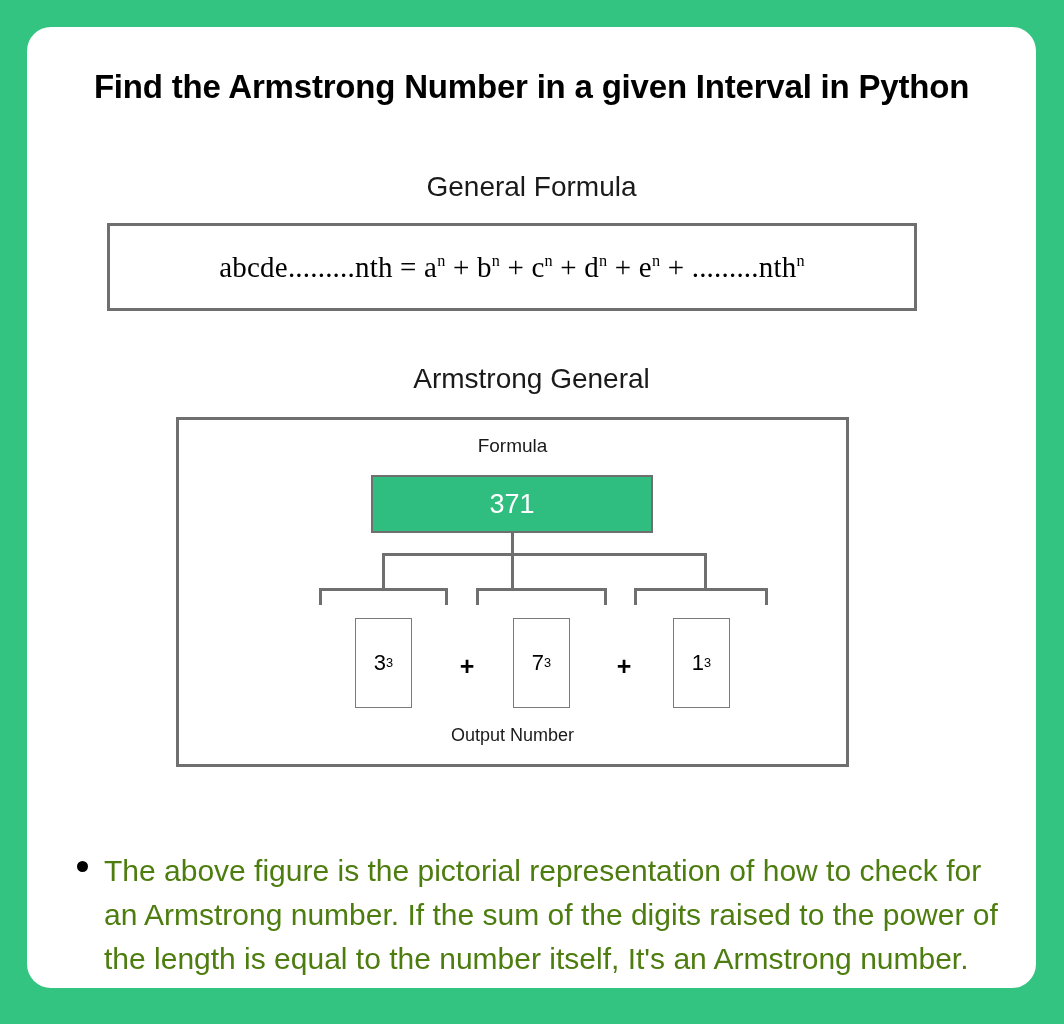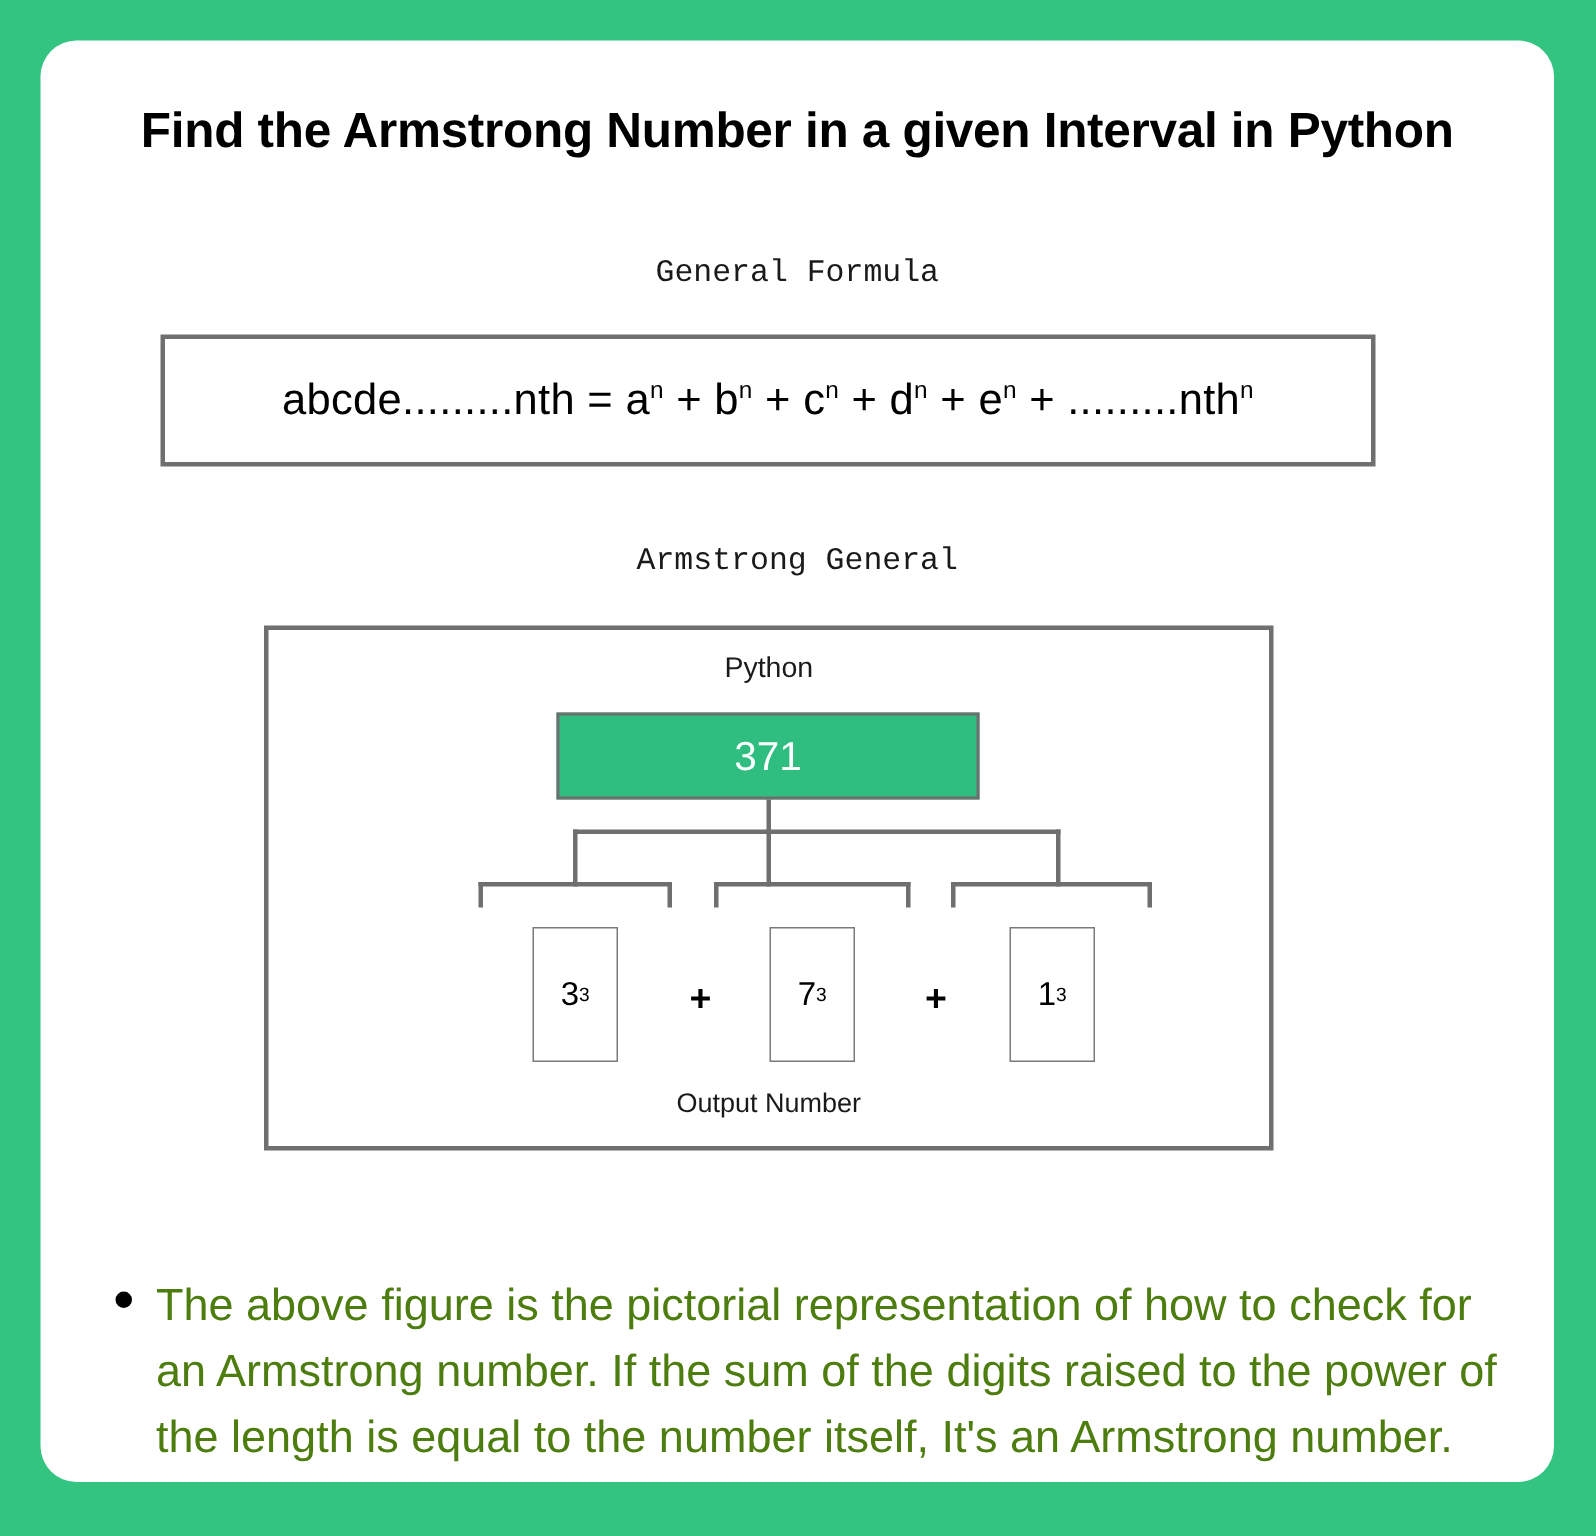--- a/index.html
+++ b/index.html
@@ -40,24 +40,23 @@
     color: #000000;
     letter-spacing: -0.2px;
     white-space: nowrap;
   }
 
   
   .section-caption {
     position: absolute;
     width: 100%;
     text-align: center;
-    font-size: 21px;
+    font-size: 28px;
     color: #1a1a1a;
     white-space: nowrap;
-    font-family: Liberation Mono, monospace;
   }
   #caption-general-formula { top: 144px; }
   #caption-armstrong-number { top: 336px; }
 
   
   #formula-box {
     position: absolute;
     left: 80px;
     top: 196px;
     width: 810px;
@@ -65,20 +64,21 @@
     border: 3px solid #6f6f6f;
     display: flex;
     align-items: center;
     justify-content: center;
   }
   #formula-text {
     font-size: 29px;
     color: #000000;
     white-space: nowrap;
     letter-spacing: 0.2px;
+    font-family: Liberation Serif, serif;
   }
   #formula-text sup {
     font-size: 0.56em;
     vertical-align: super;
     line-height: 0;
   }
 
   
   #diagram-box {
     position: absolute;
@@ -222,21 +222,21 @@
   <div id="caption-general-formula" class="section-caption">General Formula</div>
 
   <div id="formula-box">
     <div id="formula-text"><span>abcde.........nth</span><span> = </span><span>a</span><sup>n</sup><span> + </span><span>b</span><sup>n</sup><span> + </span><span>c</span><sup>n</sup><span> + </span><span>d</span><sup>n</sup><span> + </span><span>e</span><sup>n</sup><span> + </span><span>.........nth</span><sup>n</sup></div>
   </div>
 
   <div id="caption-armstrong-number" class="section-caption">Armstrong General</div>
 
   <div id="diagram-box">
 
-    <div id="label-number" class="d-abs">Python</div>
+    <div id="label-number" class="d-abs">Formula</div>
 
     <div id="number-box" class="d-abs">
       <span id="number-value">371</span>
     </div>
 
     <div id="stem-main" class="d-abs line-v"></div>
     <div id="bar-main" class="d-abs line-h"></div>
     <div id="drop-left" class="d-abs line-v"></div>
     <div id="drop-center" class="d-abs line-v"></div>
     <div id="drop-right" class="d-abs line-v"></div>

